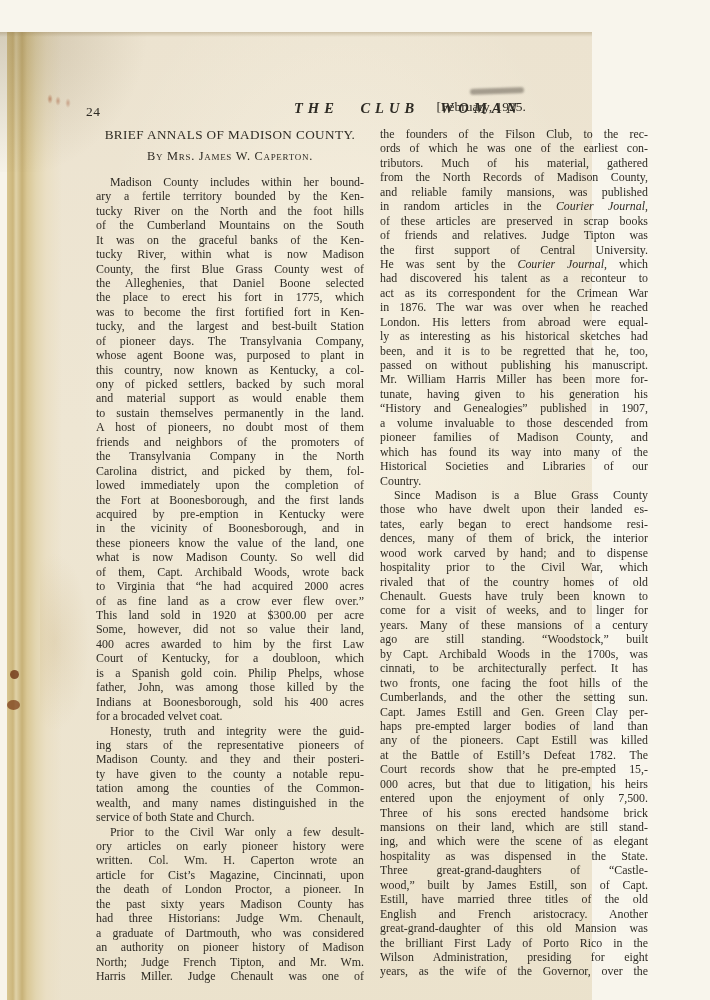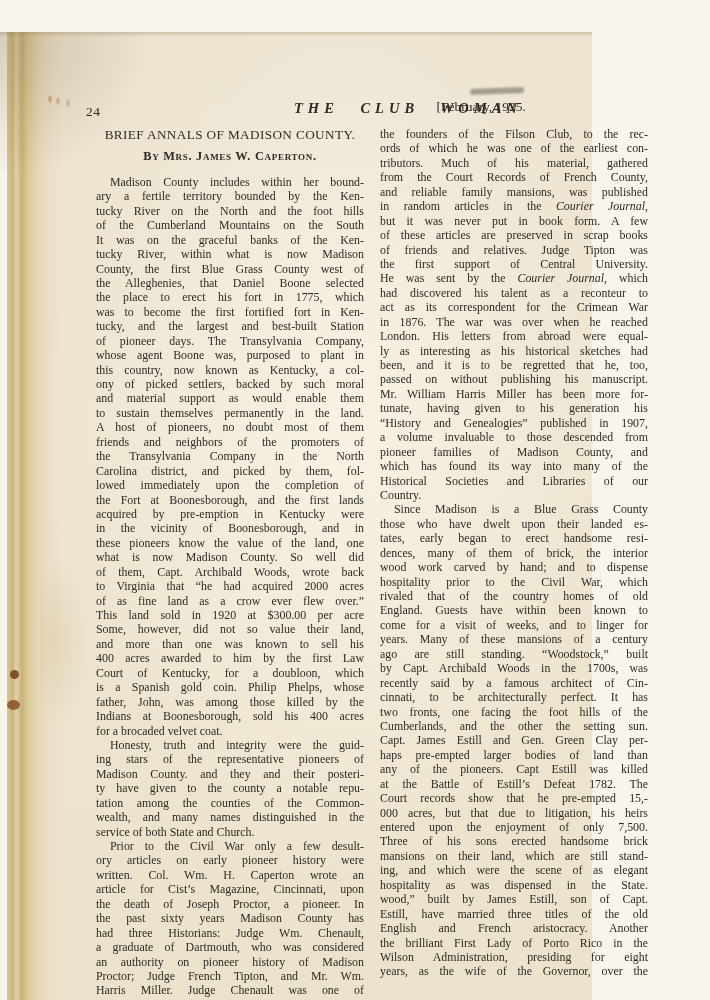--- a/index.html
+++ b/index.html
@@ -77,21 +77,21 @@
   .text-area{position:absolute;left:96px;top:96px;width:552px;}
   .col{position:absolute;top:0;width:268px;font-size:11.9px;line-height:14.45px;}
   .left-col{left:0;}
   .right-col{left:284px;top:-1px;}
   .article-title{
     font-size:13.2px;font-weight:normal;margin:0 0 7px 0;
     text-align:center;letter-spacing:.4px;white-space:nowrap;
   }
   .byline{
     font-size:12.4px;text-align:center;font-variant:small-caps;
-    letter-spacing:.7px;margin:0 0 11px 0;font-weight:bold;
+    letter-spacing:.7px;margin:0 0 11px 0;
   }
   .paragraph{margin:0;}
   .tline{
     text-align:justify;text-align-last:justify;
     height:14.45px;overflow:hidden;
   }
   .tline.indent{text-indent:14px;}
   .tline.last{text-align-last:left;}
 </style>
 </head>
@@ -146,21 +146,20 @@
             <div class="tline">the Fort at Boonesborough, and the first lands</div>
             <div class="tline">acquired by pre-emption in Kentucky were</div>
             <div class="tline">in the vicinity of Boonesborough, and in</div>
             <div class="tline">these pioneers know the value of the land, one</div>
             <div class="tline">what is now Madison County. So well did</div>
             <div class="tline">of them, Capt. Archibald Woods, wrote back</div>
             <div class="tline">to Virginia that “he had acquired 2000 acres</div>
             <div class="tline">of as fine land as a crow ever flew over.”</div>
             <div class="tline">This land sold in 1920 at $300.00 per acre</div>
             <div class="tline">Some, however, did not so value their land,</div>
-            <div class="tline">and more than one was known to sell his</div>
             <div class="tline">400 acres awarded to him by the first Law</div>
             <div class="tline">Court of Kentucky, for a doubloon, which</div>
             <div class="tline">is a Spanish gold coin. Philip Phelps, whose</div>
             <div class="tline">father, John, was among those killed by the</div>
             <div class="tline">Indians at Boonesborough, sold his 400 acres</div>
             <div class="tline last">for a brocaded velvet coat.</div>
           </div>
           <div class="paragraph">
             <div class="tline indent">Honesty, truth and integrity were the guid-</div>
             <div class="tline">ing stars of the representative pioneers of</div>
@@ -168,40 +167,39 @@
             <div class="tline">ty have given to the county a notable repu-</div>
             <div class="tline">tation among the counties of the Common-</div>
             <div class="tline">wealth, and many names distinguished in the</div>
             <div class="tline last">service of both State and Church.</div>
           </div>
           <div class="paragraph">
             <div class="tline indent">Prior to the Civil War only a few desult-</div>
             <div class="tline">ory articles on early pioneer history were</div>
             <div class="tline">written. Col. Wm. H. Caperton wrote an</div>
             <div class="tline">article for Cist’s Magazine, Cincinnati, upon</div>
-            <div class="tline">the death of Joseph Proctor, a pioneer. In</div>
+            <div class="tline">the death of London Proctor, a pioneer. In</div>
             <div class="tline">the past sixty years Madison County has</div>
             <div class="tline">had three Historians: Judge Wm. Chenault,</div>
             <div class="tline">a graduate of Dartmouth, who was considered</div>
             <div class="tline">an authority on pioneer history of Madison</div>
-            <div class="tline">Proctor; Judge French Tipton, and Mr. Wm.</div>
+            <div class="tline">North; Judge French Tipton, and Mr. Wm.</div>
             <div class="tline">Harris Miller. Judge Chenault was one of</div>
           </div>
         </div>
     </div>
     <div class="col right-col">
       <div>
           <div class="paragraph">
             <div class="tline">the founders of the Filson Club, to the rec-</div>
             <div class="tline">ords of which he was one of the earliest con-</div>
             <div class="tline">tributors. Much of his material, gathered</div>
-            <div class="tline">from the Court Records of French County,</div>
+            <div class="tline">from the North Records of Madison County,</div>
             <div class="tline">and reliable family mansions, was published</div>
             <div class="tline"><span>in random articles in the </span><i>Courier Journal</i><span>,</span></div>
-            <div class="tline">but it was never put in book form. A few</div>
             <div class="tline">of these articles are preserved in scrap books</div>
             <div class="tline">of friends and relatives. Judge Tipton was</div>
             <div class="tline">the first support of Central University.</div>
             <div class="tline"><span>He was sent by the </span><i>Courier Journal</i><span>, which</span></div>
             <div class="tline">had discovered his talent as a reconteur to</div>
             <div class="tline">act as its correspondent for the Crimean War</div>
             <div class="tline">in 1876. The war was over when he reached</div>
             <div class="tline">London. His letters from abroad were equal-</div>
             <div class="tline">ly as interesting as his historical sketches had</div>
             <div class="tline">been, and it is to be regretted that he, too,</div>
@@ -216,43 +214,44 @@
             <div class="tline last">Country.</div>
           </div>
           <div class="paragraph">
             <div class="tline indent">Since Madison is a Blue Grass County</div>
             <div class="tline">those who have dwelt upon their landed es-</div>
             <div class="tline">tates, early began to erect handsome resi-</div>
             <div class="tline">dences, many of them of brick, the interior</div>
             <div class="tline">wood work carved by hand; and to dispense</div>
             <div class="tline">hospitality prior to the Civil War, which</div>
             <div class="tline">rivaled that of the country homes of old</div>
-            <div class="tline">England. Guests have within been known to</div>
+            <div class="tline">Chenault. Guests have truly been known to</div>
             <div class="tline">come for a visit of weeks, and to linger for</div>
             <div class="tline">years. Many of these mansions of a century</div>
             <div class="tline">ago are still standing. “Woodstock,” built</div>
             <div class="tline">by Capt. Archibald Woods in the 1700s, was</div>
-            <div class="tline">recently said by a famous architect of Cin-</div>
             <div class="tline">cinnati, to be architecturally perfect. It has</div>
             <div class="tline">two fronts, one facing the foot hills of the</div>
             <div class="tline">Cumberlands, and the other the setting sun.</div>
             <div class="tline">Capt. James Estill and Gen. Green Clay per-</div>
             <div class="tline">haps pre-empted larger bodies of land than</div>
             <div class="tline">any of the pioneers. Capt Estill was killed</div>
             <div class="tline">at the Battle of Estill’s Defeat 1782. The</div>
             <div class="tline">Court records show that he pre-empted 15,-</div>
             <div class="tline">000 acres, but that due to litigation, his heirs</div>
             <div class="tline">entered upon the enjoyment of only 7,500.</div>
             <div class="tline">Three of his sons erected handsome brick</div>
             <div class="tline">mansions on their land, which are still stand-</div>
             <div class="tline">ing, and which were the scene of as elegant</div>
             <div class="tline">hospitality as was dispensed in the State.</div>
+            <div class="tline">Three great-grand-daughters of “Castle-</div>
             <div class="tline">wood,” built by James Estill, son of Capt.</div>
             <div class="tline">Estill, have married three titles of the old</div>
             <div class="tline">English and French aristocracy. Another</div>
+            <div class="tline">great-grand-daughter of this old Mansion was</div>
             <div class="tline">the brilliant First Lady of Porto Rico in the</div>
             <div class="tline">Wilson Administration, presiding for eight</div>
             <div class="tline">years, as the wife of the Governor, over the</div>
           </div>
         </div>
     </div>
   </div>
 
 </div>
 

